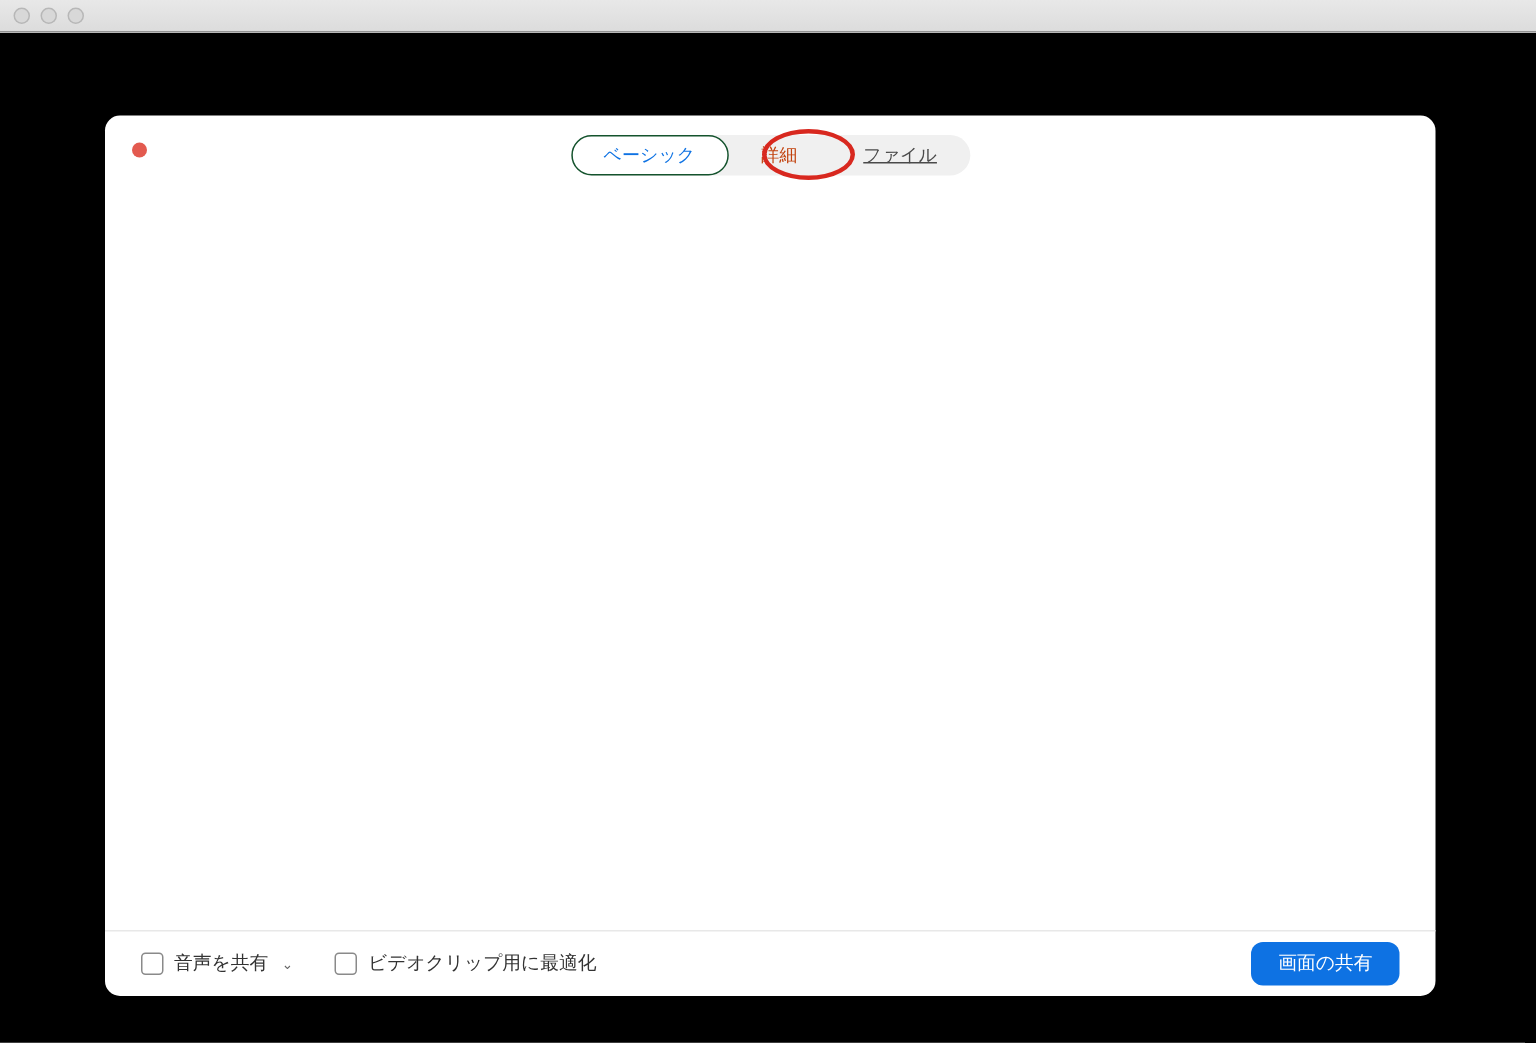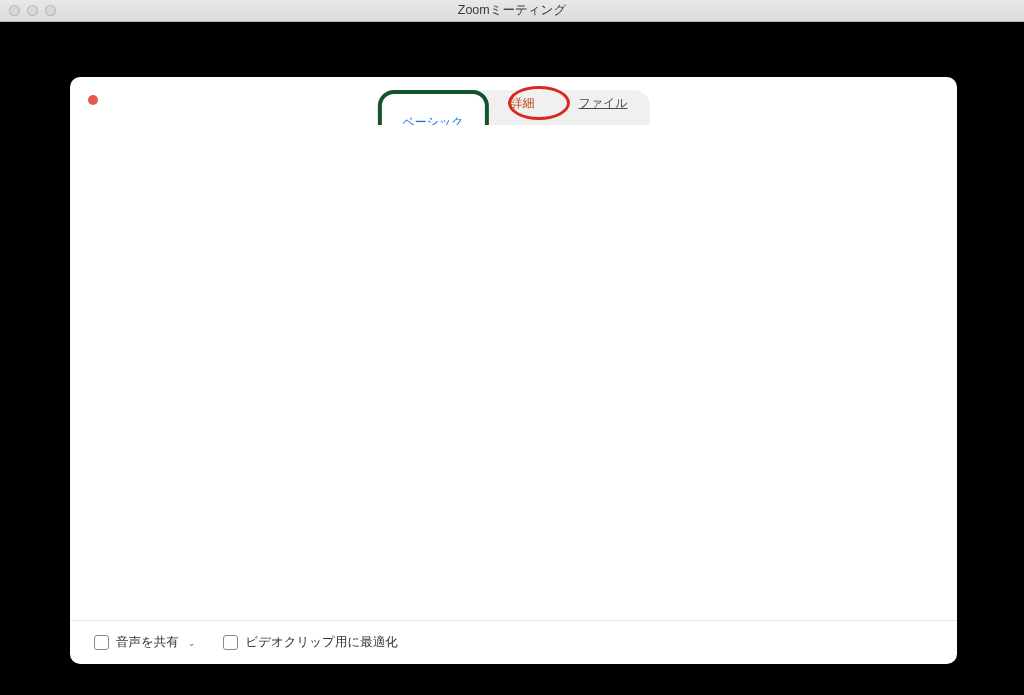--- a/index.html
+++ b/index.html
@@ -84,22 +84,22 @@
       padding: 5px 22px;
       font-size: 12px;
       color: #c2410c;
       cursor: pointer;
       border-radius: 16px;
       white-space: nowrap;
     }
     .tab.basic {
       color: #0e72e3;
       background: #fff;
-      border: 4px solid #14532d;
-      padding: 20px 21px;
+      border: 1px solid #14532d;
+      padding: 4px 21px;
     }
     .tab.files {
       color: #4a4a4a;
       text-decoration: underline;
     }
     .annotation-circle {
       position: absolute;
       top: 9px;
       left: 50%;
       transform: translateX(-6px);
@@ -162,21 +162,20 @@
   </style>
 </head>
 <body>
 
 <div class="titlebar">
   <div class="traffic-lights">
     <div class="traffic-light"></div>
     <div class="traffic-light"></div>
     <div class="traffic-light"></div>
   </div>
-  <div class="window-title">Zoomミーティング</div>
 </div>
 
 <div class="black-area">
 
   <div class="modal">
     <div class="record-dot"></div>
 
     <div class="tab-group">
       <div class="tab basic">ベーシック</div>
       <div class="tab">詳細</div>
@@ -190,16 +189,17 @@
     <div class="footer">
       <label class="checkbox-group">
         <span class="checkbox-box"></span>
         <span>音声を共有</span>
         <span class="chevron">⌄</span>
       </label>
       <label class="checkbox-group">
         <span class="checkbox-box"></span>
         <span>ビデオクリップ用に最適化</span>
       </label>
+      <button class="share-button">画面の共有</button>
     </div>
   </div>
 
 </div>
 
 </body></html>

